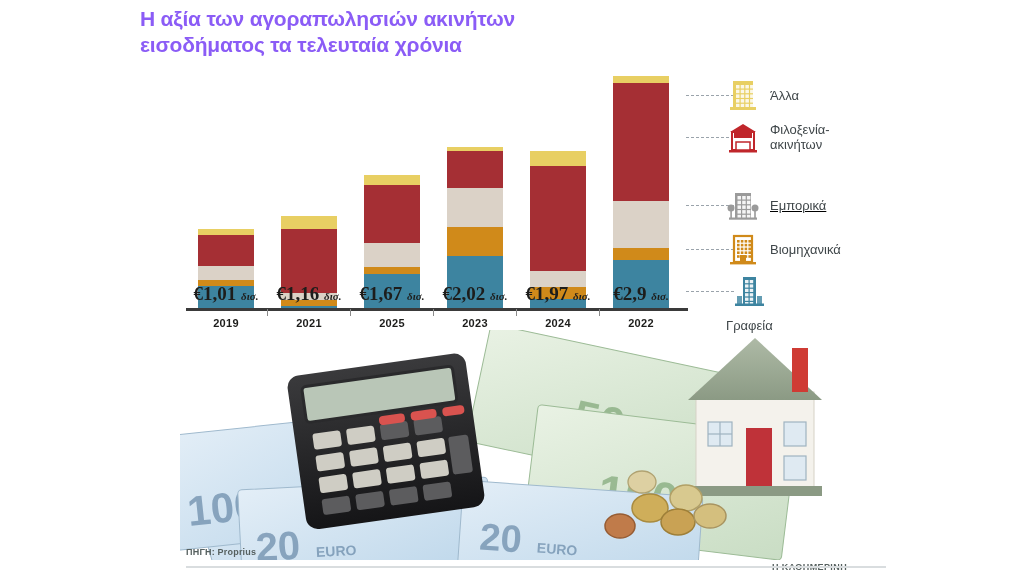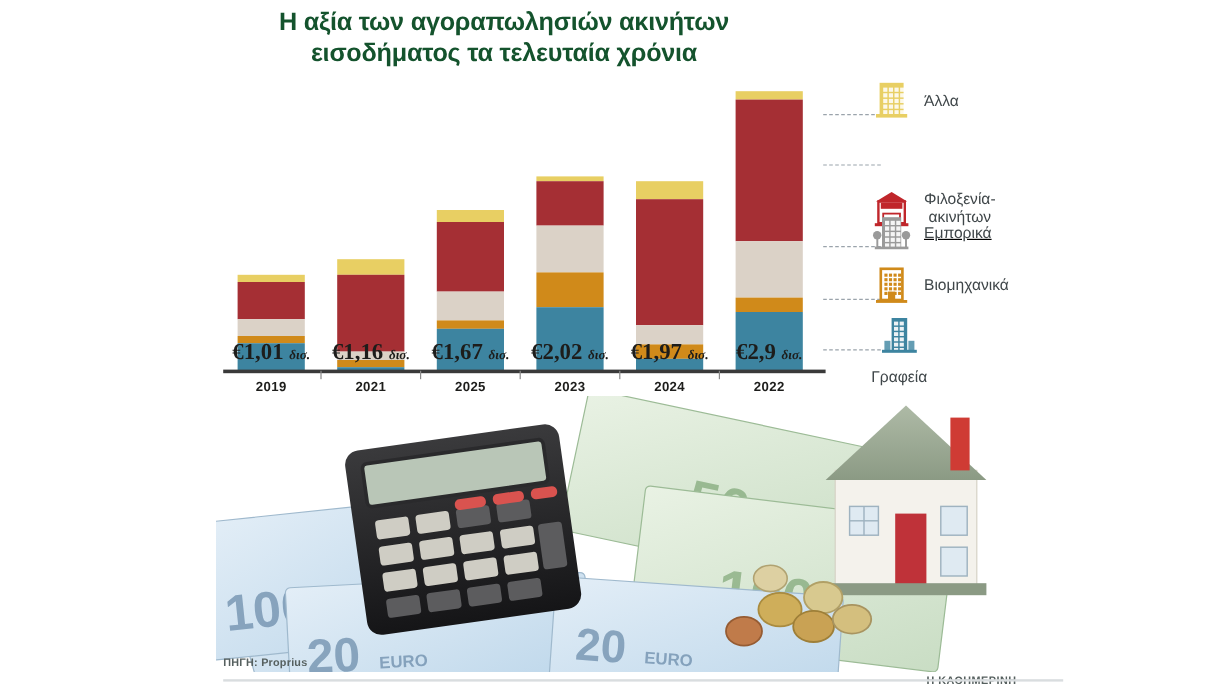--- a/index.html
+++ b/index.html
@@ -8,22 +8,21 @@
     width:1024px;height:576px;overflow:hidden;
     background:#ffffff;
     font-family:"Liberation Sans","DejaVu Sans",sans-serif;
     position:relative;
   }
   #root{position:absolute;inset:0;}
 
   
   .title{
     position:absolute;left:140px;top:6px;width:560px;
-    text-align:center;
-    color:#14532d;
+    color:#8b5cf6;
     font-weight:bold;
     font-size:21px;
     line-height:26px;
     letter-spacing:-0.2px;
   }
 
   
   .chart{
     position:absolute;left:186px;top:60px;width:500px;height:250px;
   }
@@ -63,21 +62,21 @@
   }
 
   
   .leaders{position:absolute;left:686px;top:60px;width:60px;height:250px;}
   .leader{
     position:absolute;left:0;width:48px;height:0;
     border-top:1px dashed #9aa3ab;
   }
 
   
-  .legend{position:absolute;left:726px;top:48px;width:270px;height:250px;text-align:center;}
+  .legend{position:absolute;left:726px;top:60px;width:270px;height:250px;}
   .legitem{
     position:absolute;left:0;display:flex;align-items:center;gap:10px;
   }
   .legicon{width:34px;height:34px;flex:0 0 34px;display:block;}
   .legtext{
     font-size:13px;color:#3f4649;line-height:15px;
     font-family:"Liberation Sans","DejaVu Sans",sans-serif;
   }
 
   
@@ -222,21 +221,21 @@
             <rect x="24.1" y="25.8" width="3.5" height="3.5"></rect>
             <rect x="10" y="30.5" width="3.5" height="3.5"></rect>
             <rect x="14.7" y="30.5" width="3.5" height="3.5"></rect>
             <rect x="19.4" y="30.5" width="3.5" height="3.5"></rect>
             <rect x="24.1" y="30.5" width="3.5" height="3.5"></rect>
           </g>
      <rect x="4" y="29" width="26" height="3" fill="#e8cf63"></rect>
         </svg>
         <div class="legtext">Άλλα</div>
       </div>
-      <div class="legitem" style="top: 60px; margin-top: 48px;">
+      <div class="legitem" style="top: 60px;">
         <svg viewBox="0 0 34 34" class="legicon">
           <polygon points="4,12 17,4 30,12" fill="#c0262b"></polygon>
      <rect x="6" y="12" width="22" height="18" fill="#ffffff" stroke="#c0262b" stroke-width="2"></rect>
      <rect x="8" y="13" width="18" height="5" fill="#c0262b"></rect>
      <rect x="10" y="22" width="14" height="8" fill="#ffffff" stroke="#c0262b" stroke-width="1.5"></rect>
      <rect x="3" y="30" width="28" height="2.5" fill="#c0262b"></rect>
         </svg>
         <div class="legtext">
           <div>Φιλοξενία-</div>
           <div>ακινήτων</div>

